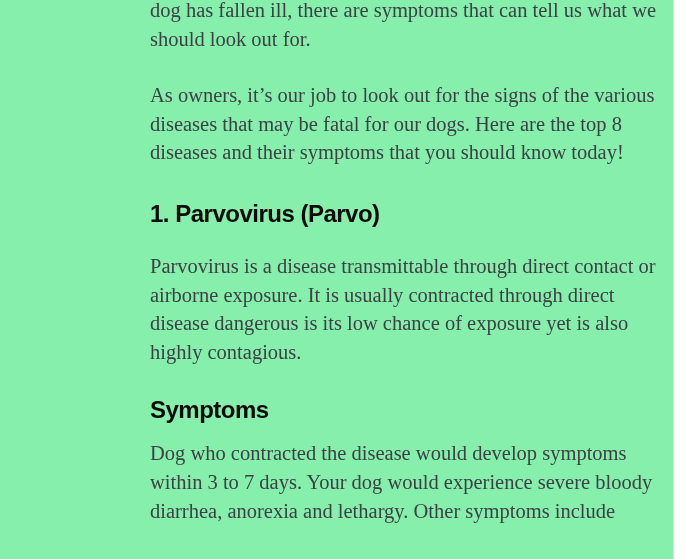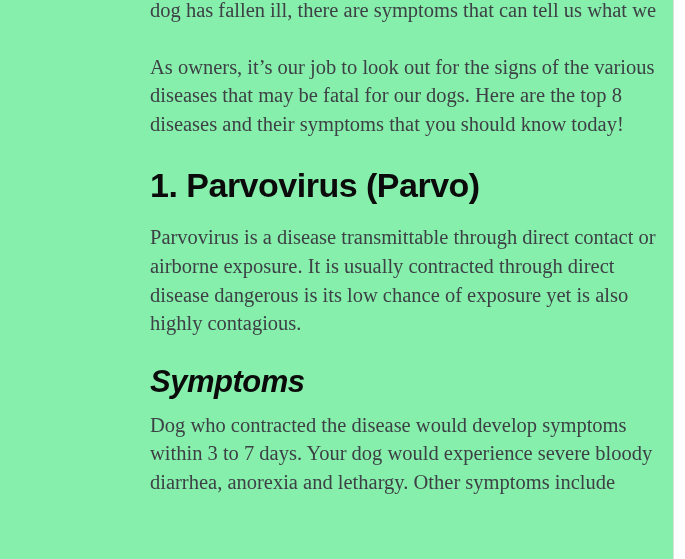--- a/index.html
+++ b/index.html
@@ -28,34 +28,33 @@
     color: #3d4145;
   }
   .para .line {
     display: block;
     white-space: nowrap;
   }
   .section-heading {
     margin: 24px 0 19px 0;
     font-family: "Liberation Sans", "DejaVu Sans", sans-serif;
     font-weight: 700;
-    font-size: 34px;
+    font-size: 24px;
     line-height: 38px;
     color: #0b0b0b;
     letter-spacing: -0.5px;
   }
   .sub-heading {
     margin: 28px 0 13px 0;
     font-family: "Liberation Sans", "DejaVu Sans", sans-serif;
     font-weight: 700;
-    font-size: 31px;
+    font-size: 24px;
     line-height: 32px;
     color: #0b0b0b;
     letter-spacing: -0.5px;
-    font-style: italic;
   }
   .vertical-divider {
     position: absolute;
     top: 0;
     left: 673px;
     width: 1px;
     height: 559px;
     background: #dedede;
   }
   .right-gutter {
@@ -69,20 +68,21 @@
 </style>
 </head>
 <body>
 
 <div class="page">
 
   <div class="content-column">
 
     <p class="para">
       <span class="line">dog has fallen ill, there are symptoms that can tell us what we</span>
+      <span class="line">should look out for.</span>
     </p>
 
     <p class="para">
       <span class="line">As owners, it’s our job to look out for the signs of the various</span>
       <span class="line">diseases that may be fatal for our dogs. Here are the top 8</span>
       <span class="line">diseases and their symptoms that you should know today!</span>
     </p>
 
     <h2 class="section-heading">1. Parvovirus (Parvo)</h2>
 

